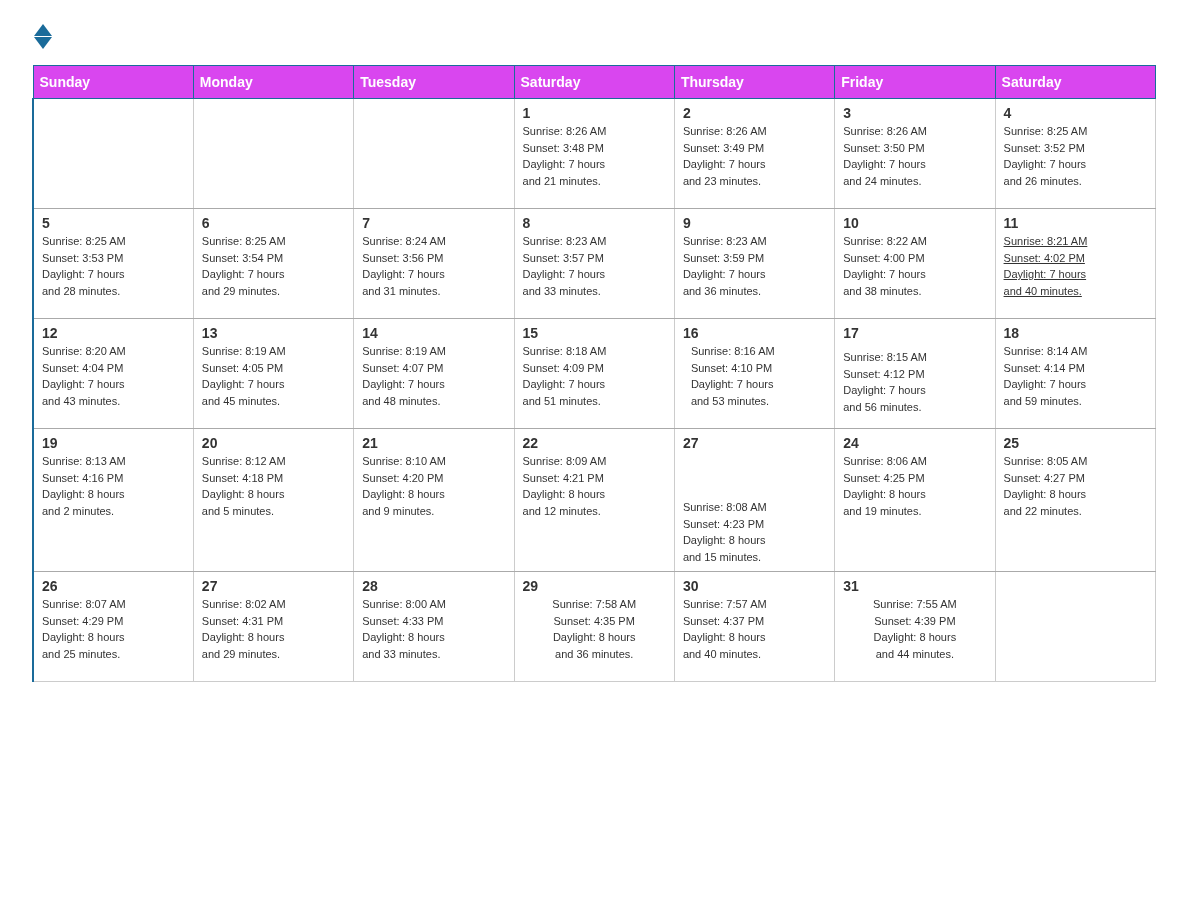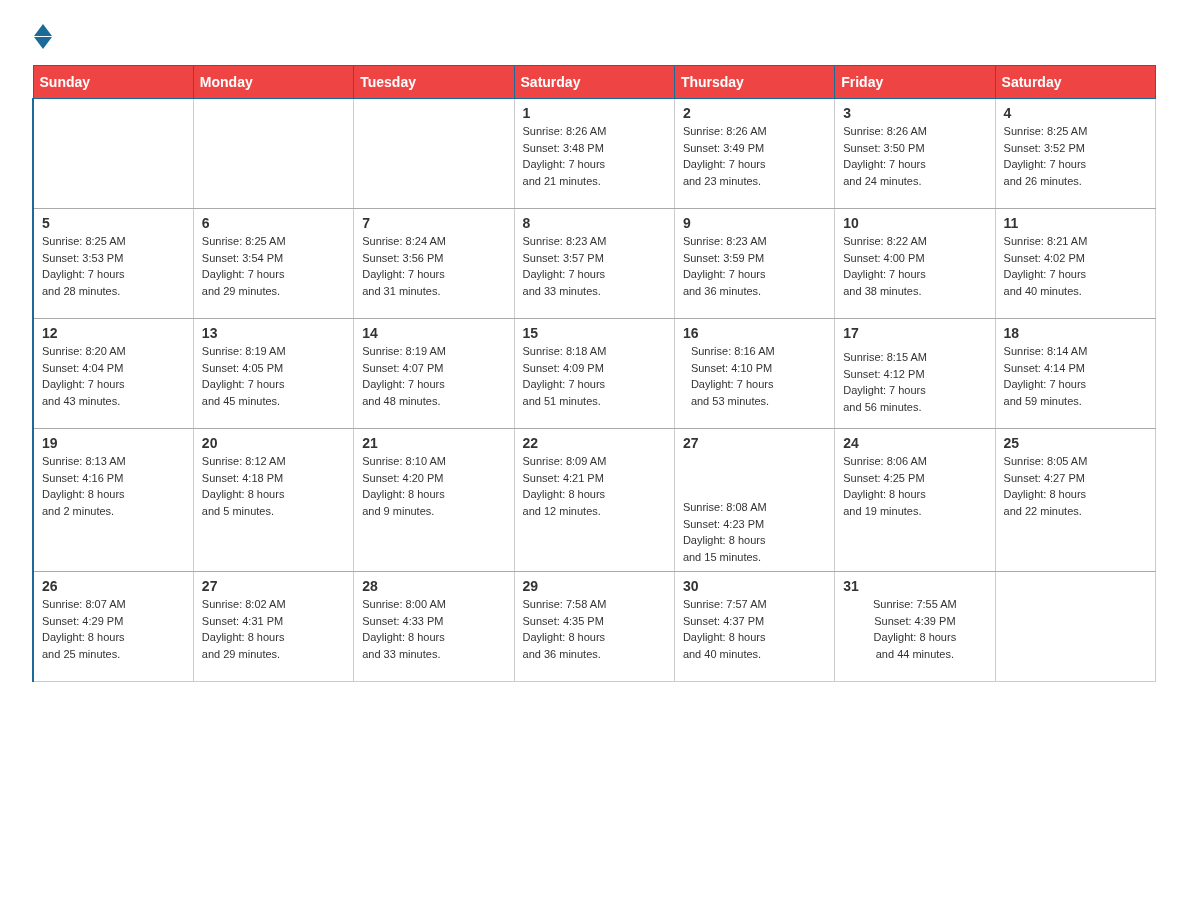--- a/index.html
+++ b/index.html
@@ -44,21 +44,21 @@
       font-size: 18px;
       color: #555;
       margin-top: 4px;
     }
     table {
       width: 100%;
       border-collapse: collapse;
       table-layout: fixed;
     }
     thead tr th {
-      background-color: #ef4444;
+      background-color: #d946ef;
       color: #fff;
       font-size: 14px;
       font-weight: bold;
       padding: 8px 6px;
       text-align: left;
       border: 1px solid #1a6b9a;
     }
     tbody tr td {
       border: 1px solid #ccc;
       vertical-align: top;
@@ -194,21 +194,21 @@
         </td>
         <td>
           <span class="day-number">10</span>
           <div class="day-info" style="white-space: pre-line;">Sunrise: 8:22 AM
 Sunset: 4:00 PM
 Daylight: 7 hours
 and 38 minutes.</div>
         </td>
         <td>
           <span class="day-number">11</span>
-          <div class="day-info" style="white-space: pre-line;">Sunrise: 8:21 AM
+          <div class="day-info" style="white-space: pre-line; text-decoration: underline;">Sunrise: 8:21 AM
 Sunset: 4:02 PM
 Daylight: 7 hours
 and 40 minutes.</div>
         </td>
       </tr>
       <tr>
         <td>
           <span class="day-number">12</span>
           <div class="day-info" style="white-space: pre-line;">Sunrise: 8:20 AM
 Sunset: 4:04 PM
@@ -326,21 +326,21 @@
         </td>
         <td>
           <span class="day-number">28</span>
           <div class="day-info" style="white-space: pre-line;">Sunrise: 8:00 AM
 Sunset: 4:33 PM
 Daylight: 8 hours
 and 33 minutes.</div>
         </td>
         <td>
           <span class="day-number">29</span>
-          <div class="day-info" style="white-space: pre-line;">Sunrise: 7:58 AM
+          <div class="day-info" style="white-space: pre-line; text-align: center;">Sunrise: 7:58 AM
 Sunset: 4:35 PM
 Daylight: 8 hours
 and 36 minutes.</div>
         </td>
         <td>
           <span class="day-number">30</span>
           <div class="day-info" style="white-space: pre-line;">Sunrise: 7:57 AM
 Sunset: 4:37 PM
 Daylight: 8 hours
 and 40 minutes.</div>

